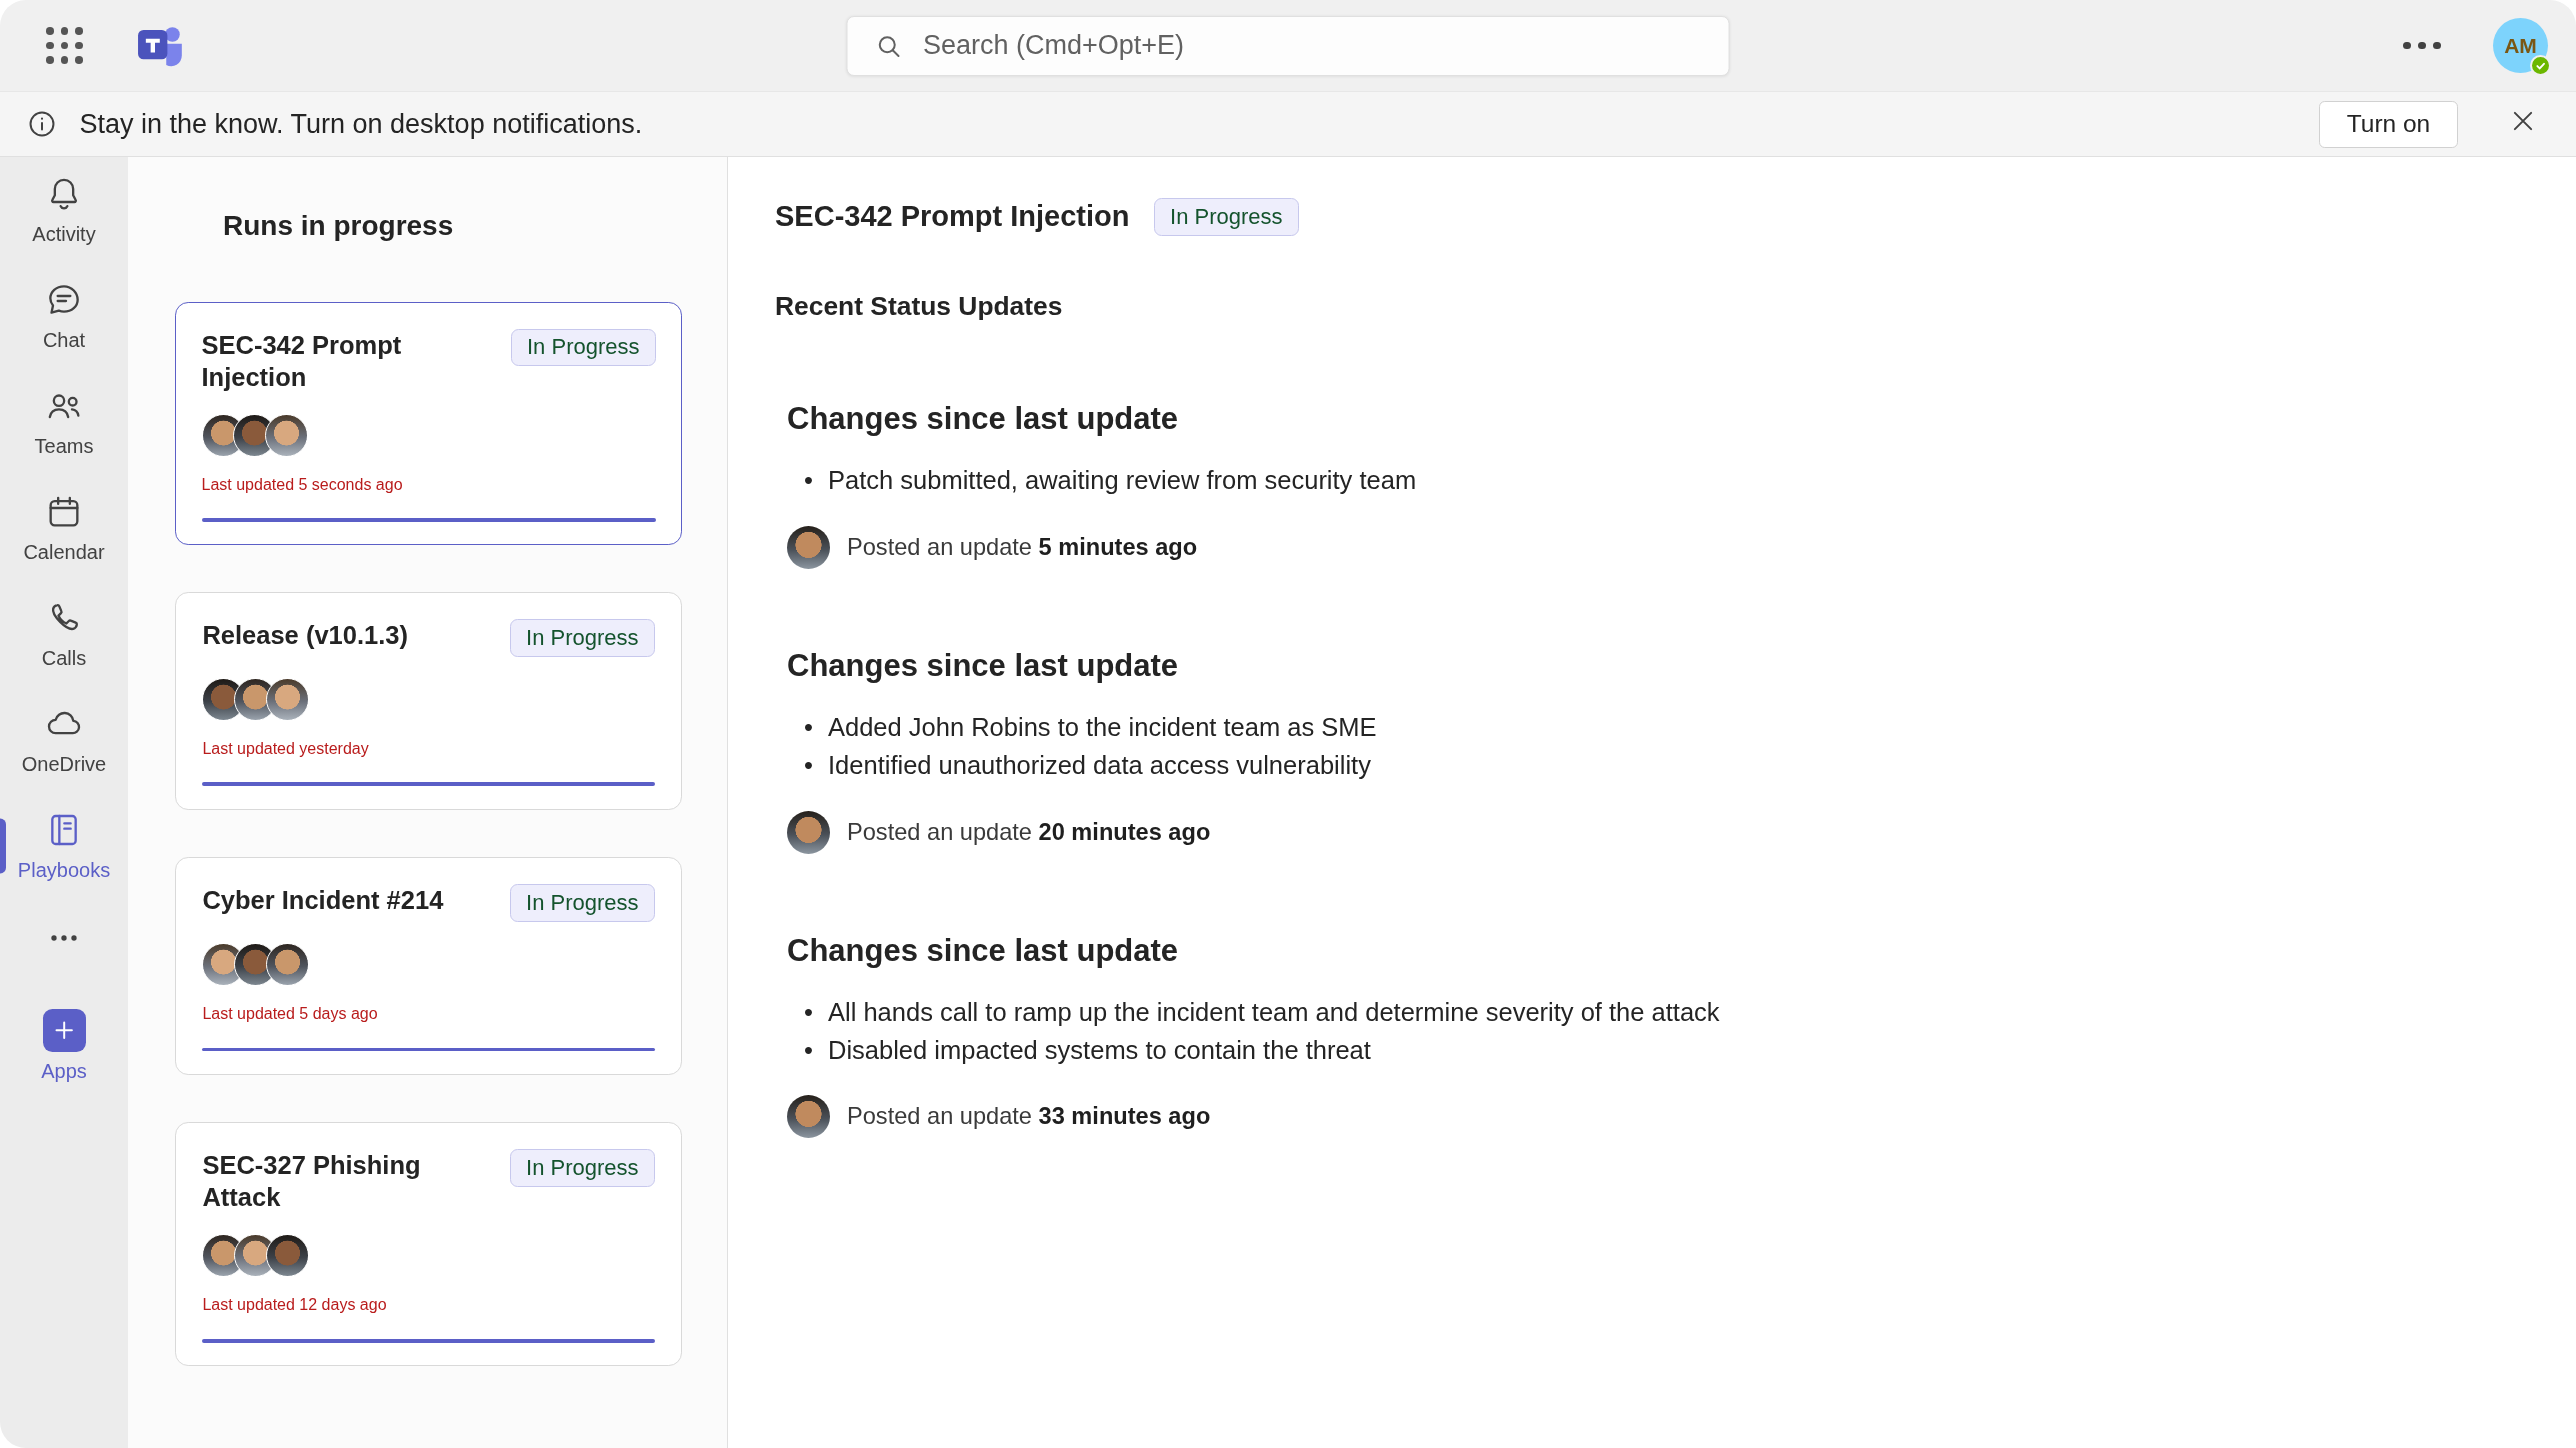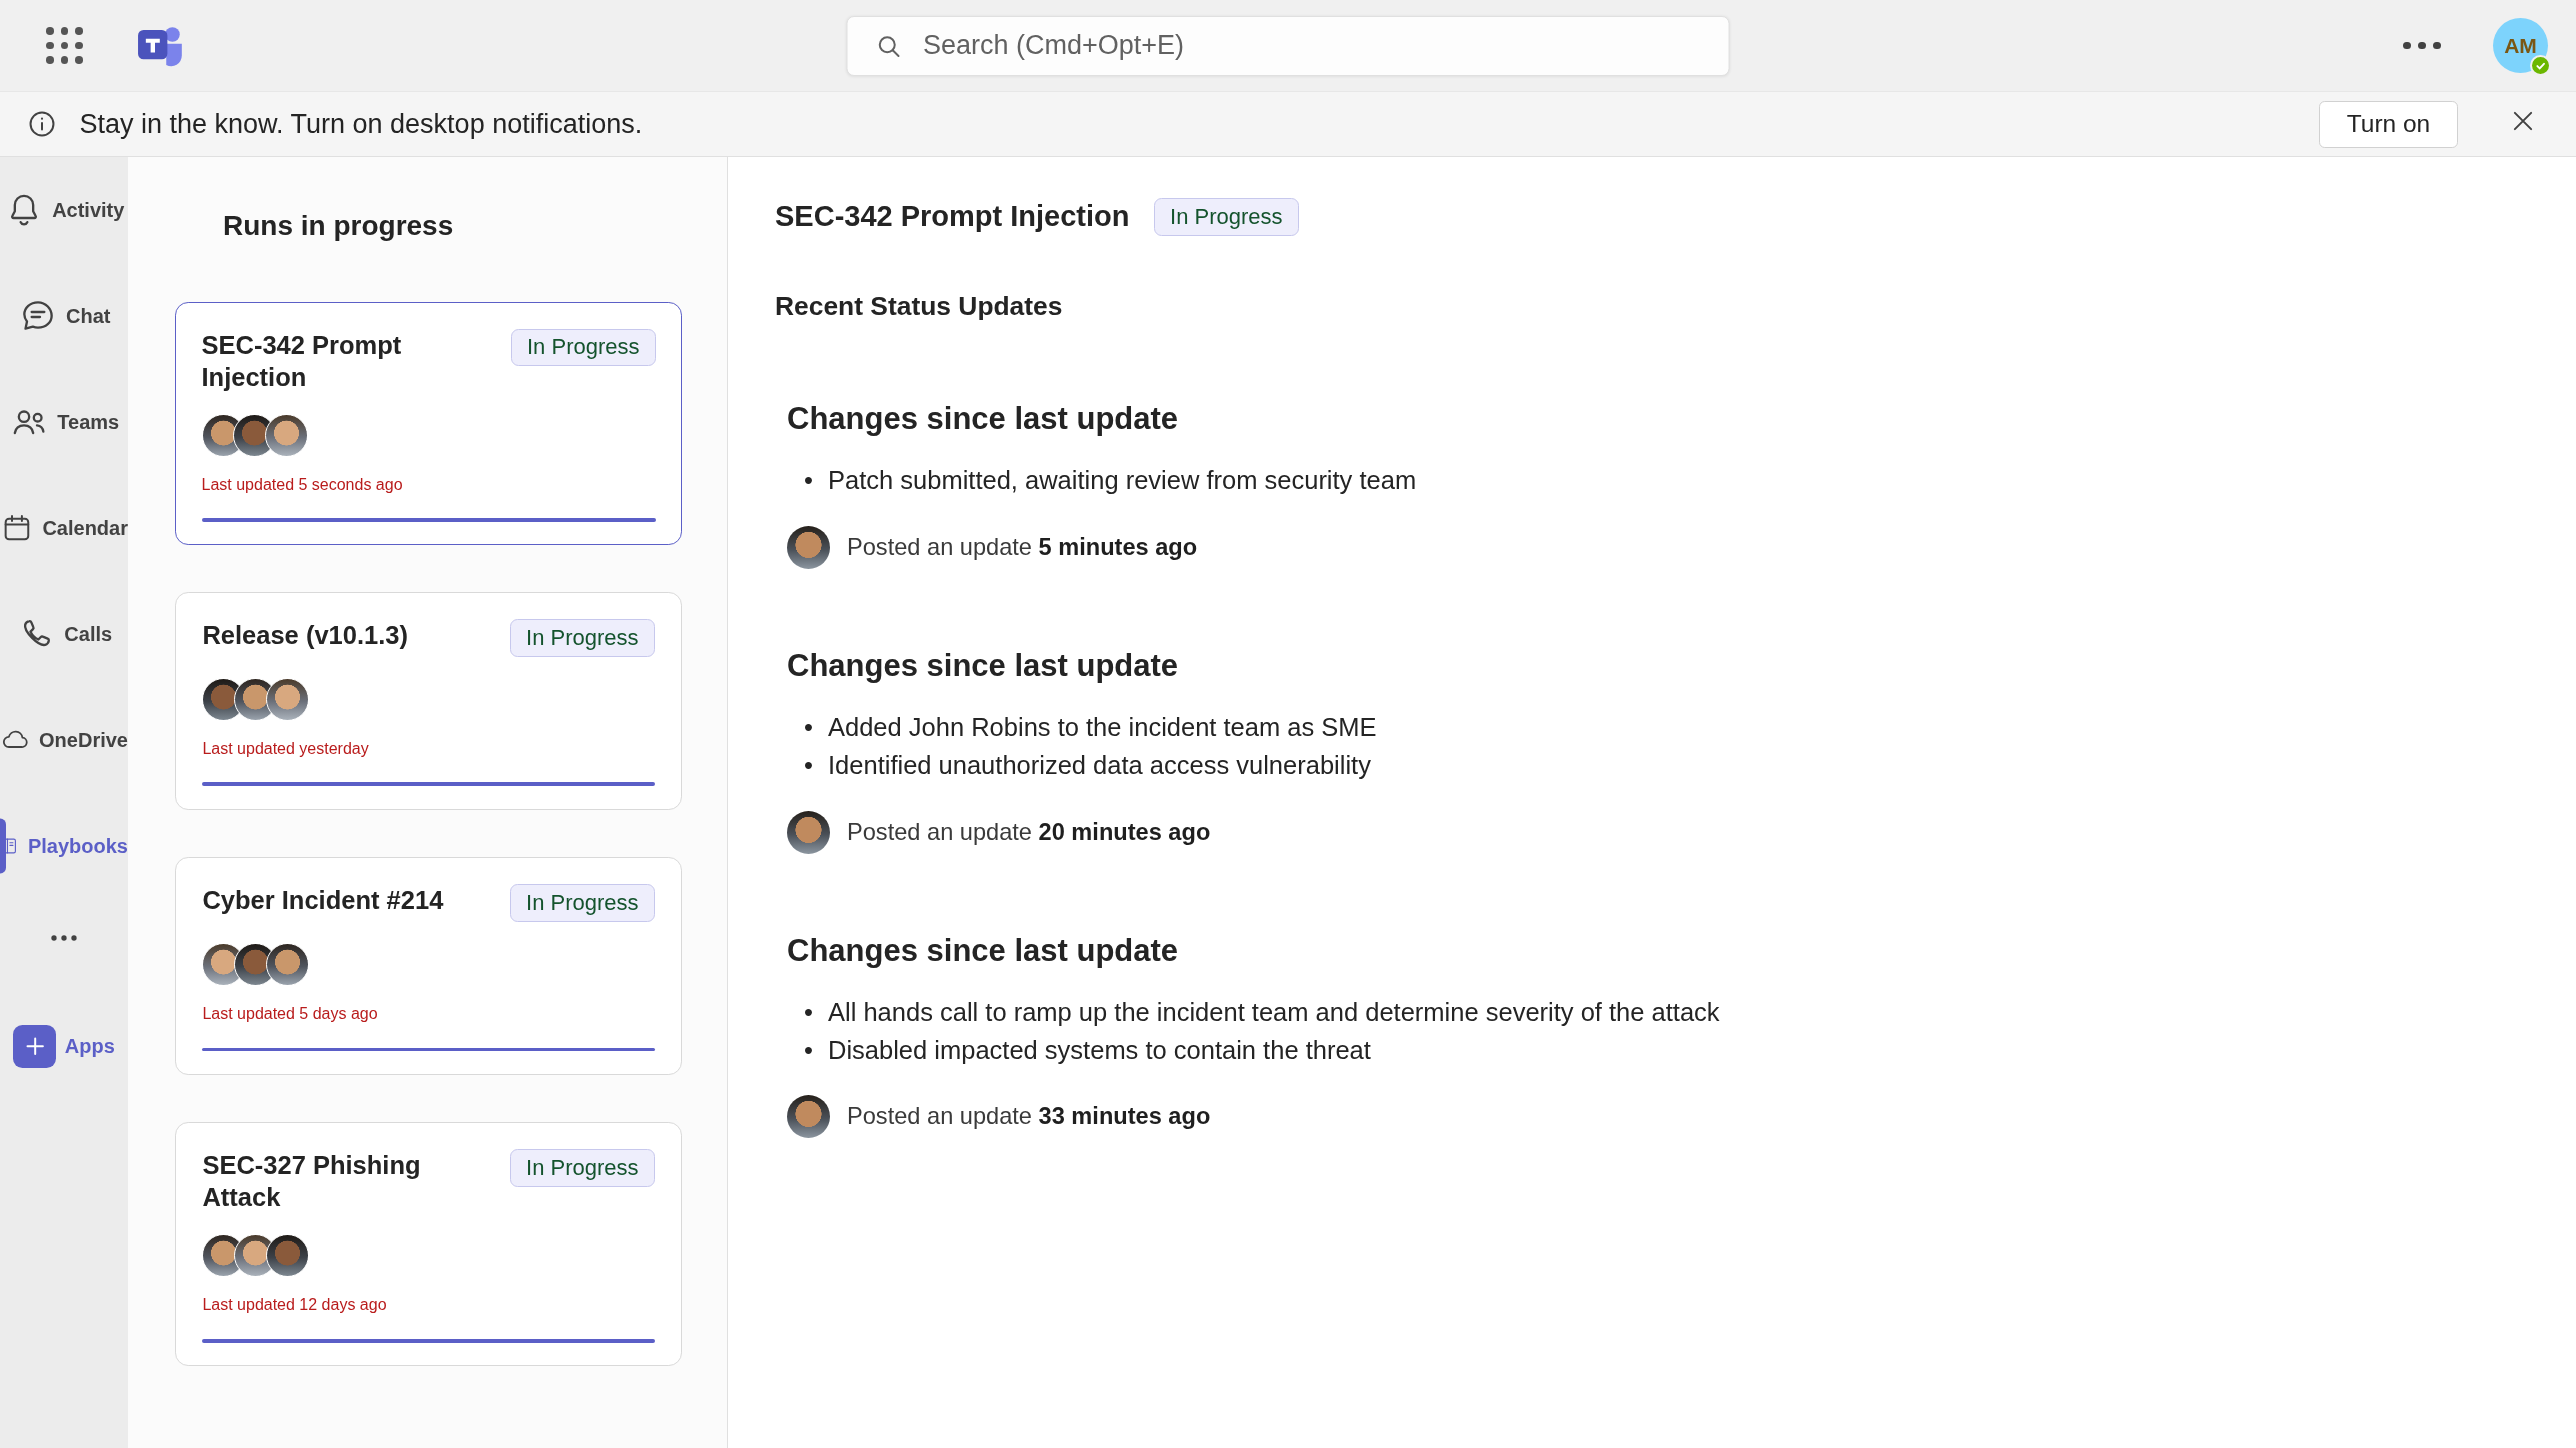--- a/index.html
+++ b/index.html
@@ -1,19 +1,19 @@
 <!DOCTYPE html>
 <html style="font-size:15px"><head>
 <meta charset="utf-8">
 <style>
   * { margin:0; padding:0; box-sizing:border-box; }
   html,body { width:2576px; height:1448px; }
   body { font-family:"Liberation Sans", sans-serif; background:#fff; color:#242424; overflow:hidden; }
 
-  .app { width:2576px; height:1448px; display:flex; flex-direction:column; overflow:hidden; }
+  .app { width:2576px; height:1448px; display:flex; flex-direction:column; overflow:hidden;border-radius:26px; }
 
   
   .topbar { height:91px; flex:0 0 auto; background:#f0f0f0; display:flex; align-items:center; position:relative; }
   .topbar-left { display:flex; align-items:center; gap:47px; padding-left:43px; }
   .waffle { width:43px; height:43px; display:grid; grid-template-columns:repeat(3,1fr); place-items:center; cursor:pointer; }
   .waffle i { width:7.5px; height:7.5px; border-radius:50%; background:#555; }
   .teams-logo svg { width:55px; height:55px; display:block; }
   .search-wrap { position:absolute; left:50%; top:50%; transform:translate(-50%,-50%); width:883px; }
   .search { width:100%; height:60px; background:#fdfdfd; border:0.9px solid #e0e0e0; border-radius:7.5px;
             display:flex; align-items:center; padding:0 26.4px; gap:19px; box-shadow:0 0.9px 2.8px rgba(0,0,0,.07); }
@@ -38,22 +38,22 @@
   .turnon-btn { height:47px; padding:0 26.4px; background:#fff; border:0.9px solid #d1d1d1; border-radius:5.7px;
                 font-size:24.5px; color:#242424; font-family:inherit; cursor:pointer; }
   .close-btn { background:none; border:none; cursor:pointer; display:flex; padding:5.7px; }
   .close-btn svg { width:30px; height:30px; }
 
   
   .content { flex:1; display:flex; min-height:0; }
 
   
   .rail { width:128px; flex:0 0 auto; background:#ececec; display:flex; flex-direction:column; }
-  .rail-item { position:relative; height:106px; display:flex; flex-direction:row; align-items:center;
-               justify-content:center; gap:8.5px; cursor:pointer;font-weight:bold; }
+  .rail-item { position:relative; height:106px; display:flex; flex-direction:column; align-items:center;
+               justify-content:center; gap:8.5px; cursor:pointer; }
   .rail-item.short { height:77px; }
   .rail-item svg.ric { width:40px; height:40px; }
   .rail-label { font-size:20px; color:#424242; }
   .rail-item.selected .rail-label { color:#5b5fc7; }
   .rail-indicator { position:absolute; left:0; top:50%; transform:translateY(-50%); width:5.7px; height:55px;
                     background:#5b5fc7; border-radius:0 5.7px 5.7px 0; }
   .apps-item { margin-top:17px; }
   .apps-box { width:43px; height:43px; border-radius:9.4px; background:#5b5fc7; display:flex; align-items:center; justify-content:center; }
   .apps-box svg { width:26.4px; height:26.4px; }
   .apps-item .rail-label { color:#5b5fc7; }

